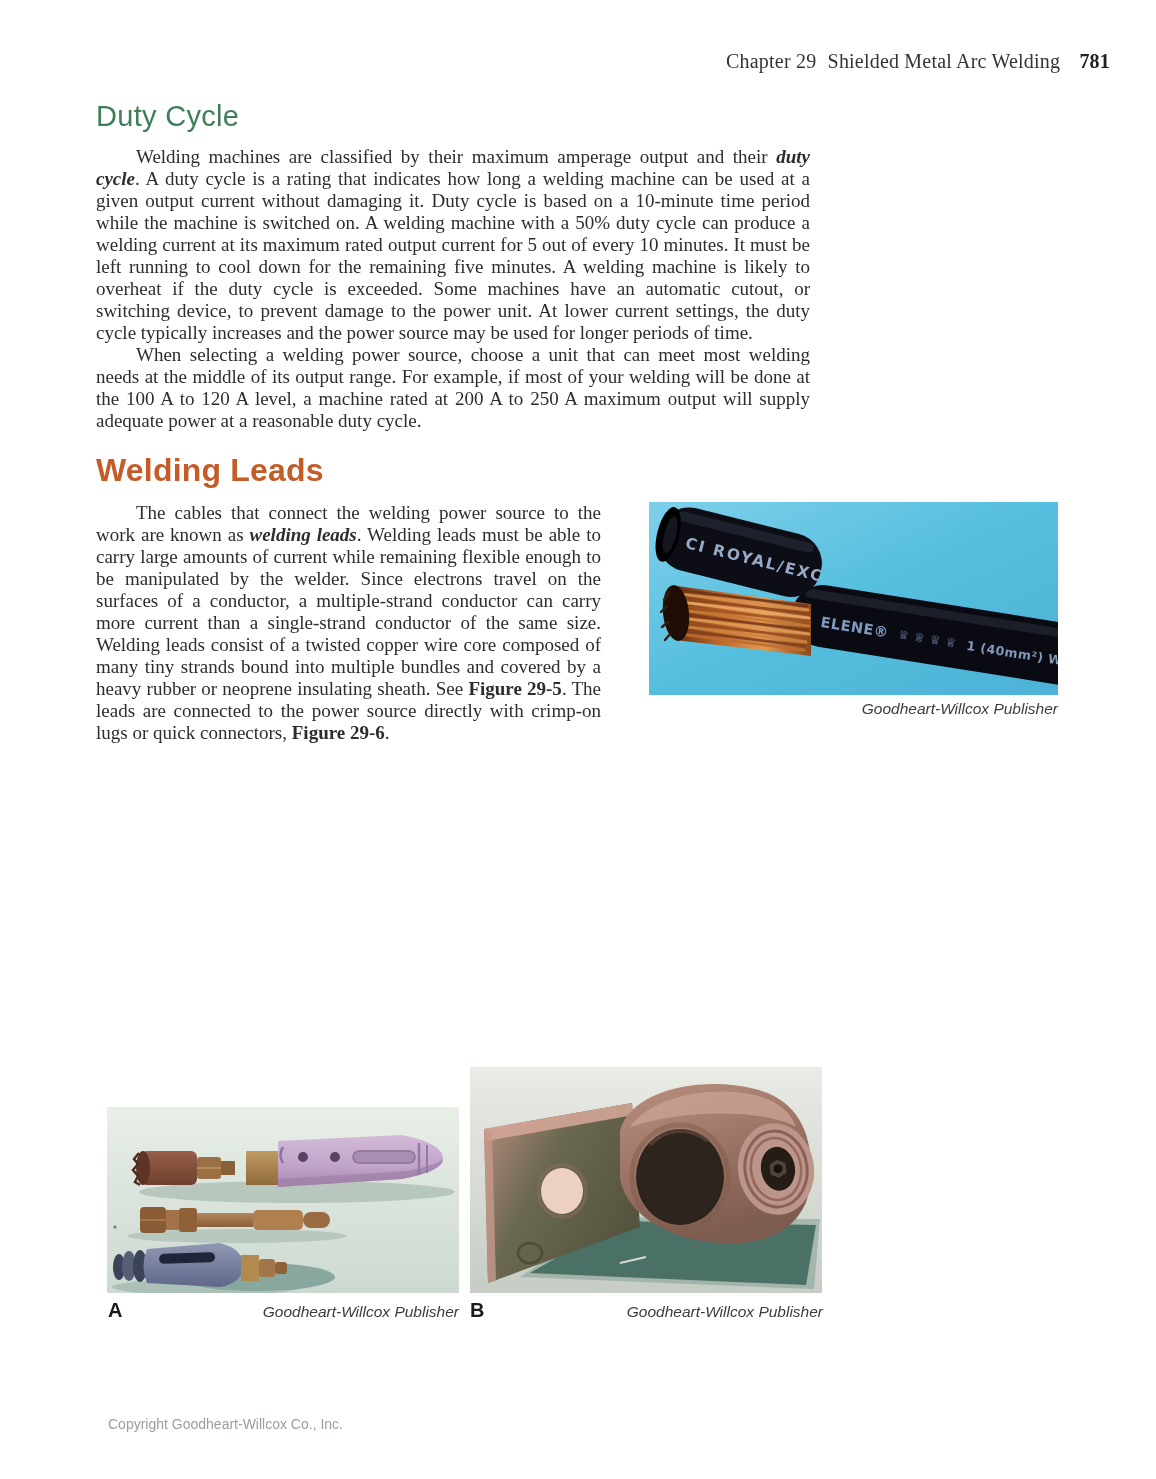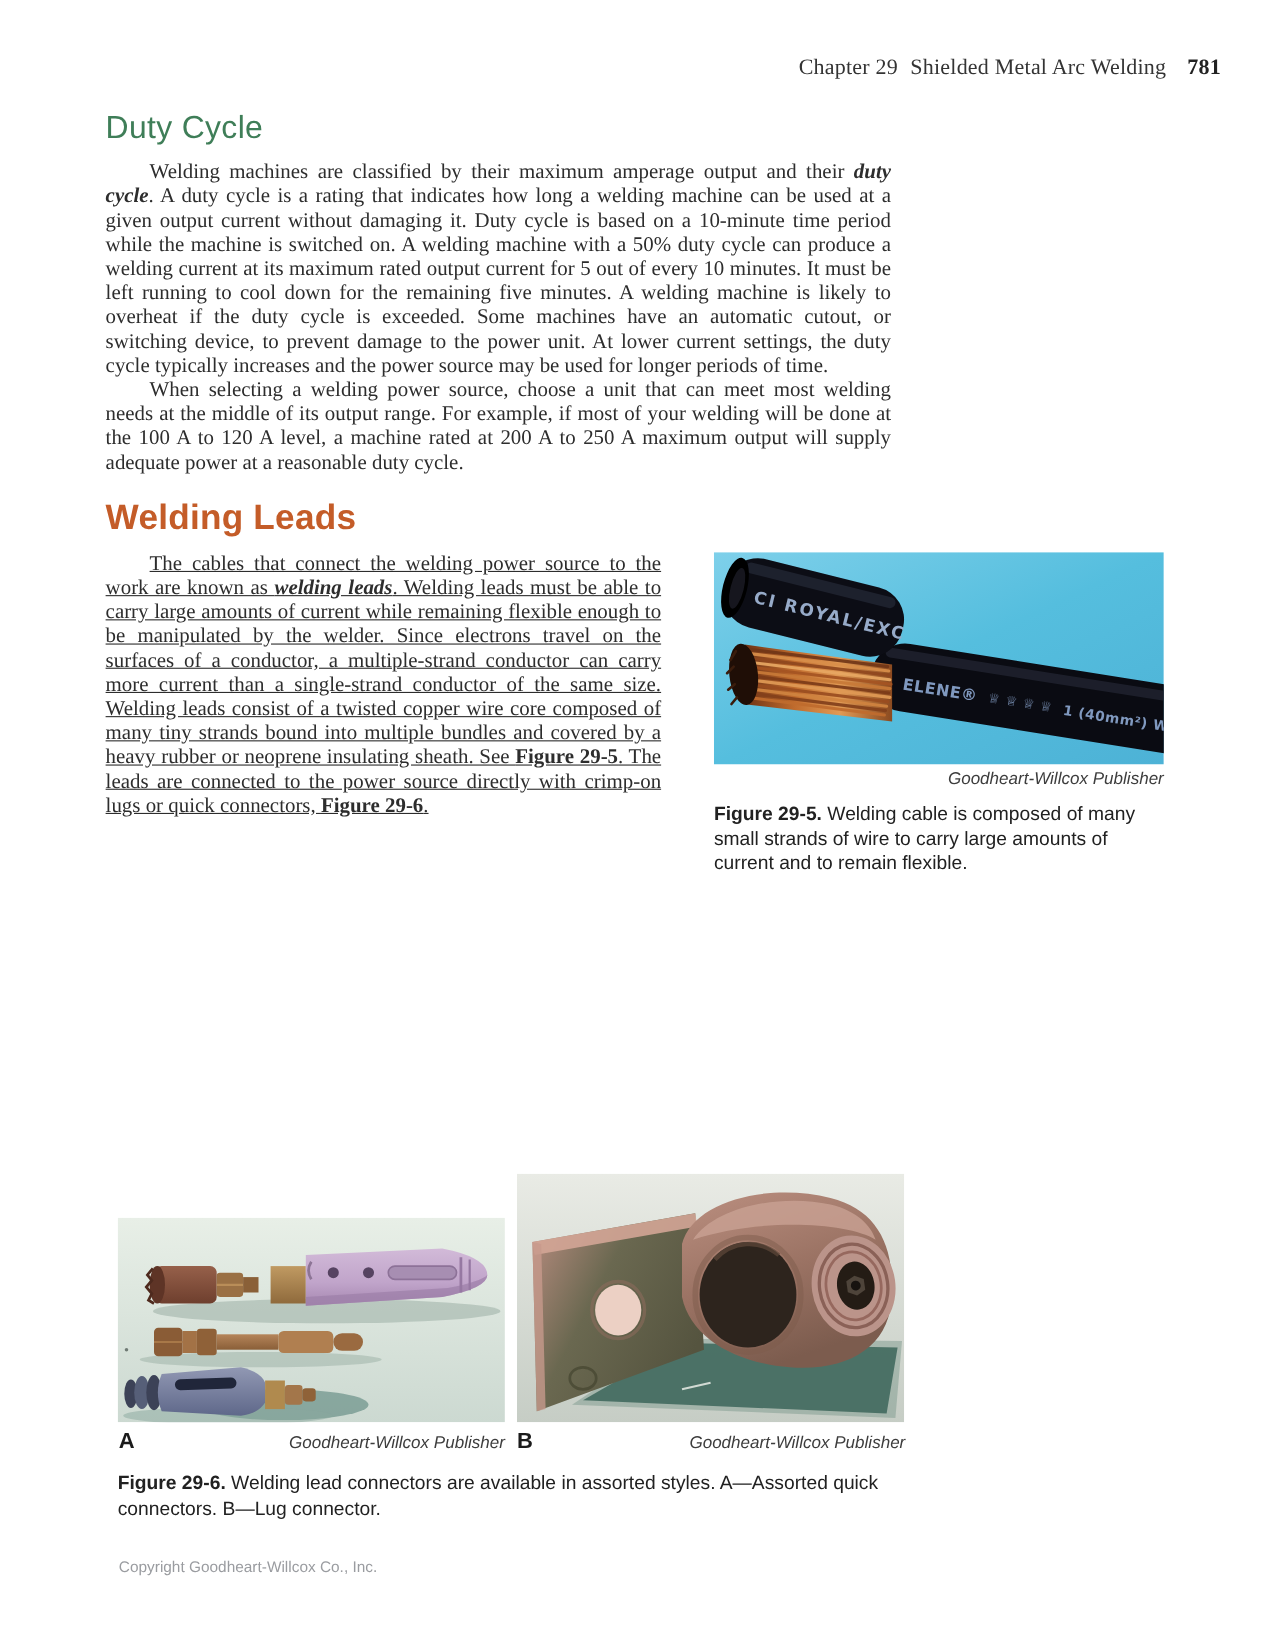--- a/index.html
+++ b/index.html
@@ -31,21 +31,21 @@
   p.wide { width:714px; }
   .indent { text-indent:40px; }
   .term { font-weight:bold; font-style:italic; }
   .figref { font-weight:bold; }
   h1.leads-heading {
     font-family:"Liberation Sans","DejaVu Sans",sans-serif;
     font-weight:bold; font-size:32px; color:#c45c28;
     margin:20px 0 0 0; letter-spacing:.2px;
   }
   .two-col { display:flex; align-items:flex-start; margin-top:13px; }
-  .col-text { width:505px;text-decoration:underline; }
+  .col-text { width:505px; }
   figure.fig5 { margin:0 0 0 48px; width:409px; }
   figure.fig5 svg { display:block; }
   .credit {
     font-family:"Liberation Sans","DejaVu Sans",sans-serif;
     font-style:italic; font-size:15.5px; color:#3d3d3d;
     text-align:right; margin-top:5px;
   }
   .caption {
     font-family:"Liberation Sans","DejaVu Sans",sans-serif;
     font-size:17.5px; line-height:22.5px; color:#212121;
@@ -146,21 +146,20 @@
           <g transform="rotate(14 90 50)">
             <rect x="8" y="18" width="166" height="64" rx="30" fill="#0c0d15"></rect>
             <rect x="22" y="24" width="140" height="10" rx="5" fill="#343a4c" opacity="0.45"></rect>
             <ellipse cx="17" cy="50" rx="11" ry="28" fill="#000000"></ellipse>
             <ellipse cx="19" cy="50" rx="6" ry="19" fill="#16161e"></ellipse>
             <text x="36" y="59" font-family="'DejaVu Sans',sans-serif" font-weight="bold" font-size="15.5" fill="#97abc9" letter-spacing="2">CI  ROYAL/EXC</text>
           </g>
         </svg>
 
         <div class="credit">Goodheart-Willcox Publisher</div>
-        <p class="caption"><span class="figref">Figure 29-5.</span> <span>Welding cable is composed of many small strands of wire to carry large amounts of current and to remain flexible.</span></p>
       </figure>
     </div>
   </main>
 
   <section class="fig6">
     <div class="photos">
 
       <svg class="photoA" width="352" height="186" viewBox="0 0 352 186" role="img">
         <defs>
           <linearGradient id="bgA" x1="0" y1="0" x2="0" y2="1">
@@ -288,17 +287,16 @@
       </svg>
     </div>
 
     <div class="labels">
       <span class="flab labA">A</span>
       <span class="fcred credA">Goodheart-Willcox Publisher</span>
       <span class="flab labB">B</span>
       <span class="fcred credB">Goodheart-Willcox Publisher</span>
     </div>
 
-    <p class="caption cap6"><span class="figref">Figure 29-6.</span> <span>Welding lead connectors are available in assorted styles. A—Assorted quick connectors. B—Lug connector.</span></p>
   </section>
 
   <div class="footer">Copyright Goodheart-Willcox Co., Inc.</div>
 </div>
 
 </body></html>

